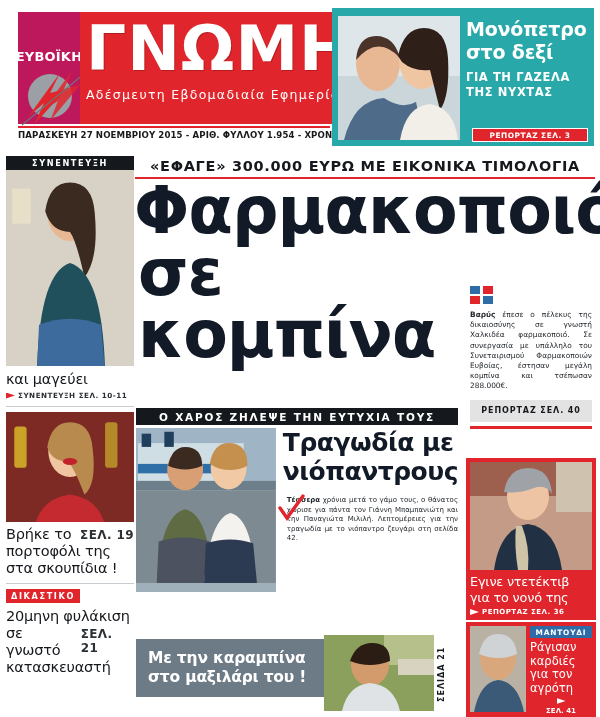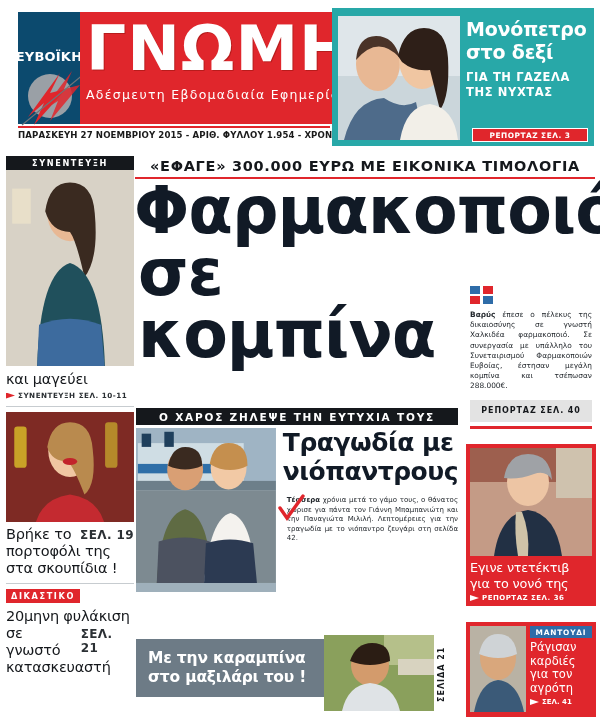--- a/index.html
+++ b/index.html
@@ -9,21 +9,21 @@
     font-family: "DejaVu Sans", "Liberation Sans", sans-serif;
     overflow: hidden;
     position: relative;
   }
   .page { width: 600px; height: 717px; position: relative; background:#fff; }
 
   
   .masthead { position: absolute; left: 0; top: 0; width: 330px; height: 150px; }
   .logo-block { position: absolute; left: 18px; top: 12px; width: 300px; height: 112px; display: flex; }
   .logo-left {
-    width: 62px; background: #0c4a6e; position: relative;
+    width: 62px; background: #be185d; position: relative;
     display: flex; align-items: flex-start; justify-content: center;
   }
   .logo-evoiki {
     color: #ffffff; font-weight: bold; font-size: 13px; letter-spacing: .2px;
     margin-top: 37px; white-space: nowrap;
   }
   .bolt-circle {
     position: absolute; left: 10px; top: 62px; width: 44px; height: 44px;
     border-radius: 50%; background: #9aa0a6;
   }
@@ -165,39 +165,39 @@
     background: #7d8f6a; overflow: hidden;
   }
   .bc-vert {
     position: absolute; left: 298px; top: 8px; width: 14px; height: 62px;
     writing-mode: vertical-rl; transform: rotate(180deg);
     font-size: 8px; font-weight: bold; color: #15181c; letter-spacing: 1px;
     display: flex; align-items: center; justify-content: center;
   }
 
   
-  .rightcol { position: absolute; left: 466px; top: 444px; width: 130px; }
+  .rightcol { position: absolute; left: 466px; top: 458px; width: 130px; }
   .rc-card { background: #e0262c; padding: 4px; }
   .rc-photo { width: 100%; height: 108px; background: #b9a08d; overflow: hidden; position: relative; }
   .rc-h { color:#fff; font-size: 12.8px; line-height: 15.5px; margin-top: 4px; letter-spacing: -.2px; }
   .rc-ref {
     display: flex; align-items: center; gap: 3px; margin-top: 3px;
     font-size: 7px; font-weight: bold; letter-spacing: .5px; color: #ffffff;
   }
   .flagmark-w { width: 9px; height: 6px; background: #ffffff; flex: none; clip-path: polygon(0 0, 100% 50%, 0 100%); }
 
   .rightcol2 { position: absolute; left: 466px; top: 622px; width: 130px; height: 95px; background:#e0262c; padding: 4px; display:flex; gap:4px; }
   .rc2-photo { width: 56px; height: 86px; background: #8d9aa4; overflow: hidden; position: relative; }
   .rc2-right { flex: 1; }
   .rc2-tag {
     background: #2e6ca8; color:#fff; font-size: 7.4px; font-weight: bold;
     letter-spacing: .8px; text-align:center; padding: 1.5px 0;
   }
   .rc2-h { color:#fff; font-size: 11.5px; line-height: 13.5px; margin-top: 3px; }
-  .rc2-ref { display:flex; align-items:center; gap:3px; margin-top:3px; font-size: 7px; font-weight:bold; color:#fff; }
+  .rc2-ref { display:flex; align-items:center; gap:3px; margin-top:3px; font-size: 7px; font-weight:bold; color:#fff;flex-direction:column; }
 
   
   .pfill { position: absolute; inset: 0; }
 </style>
 </head>
 <body>
 
 <div class="page">
 
   <div class="masthead">

